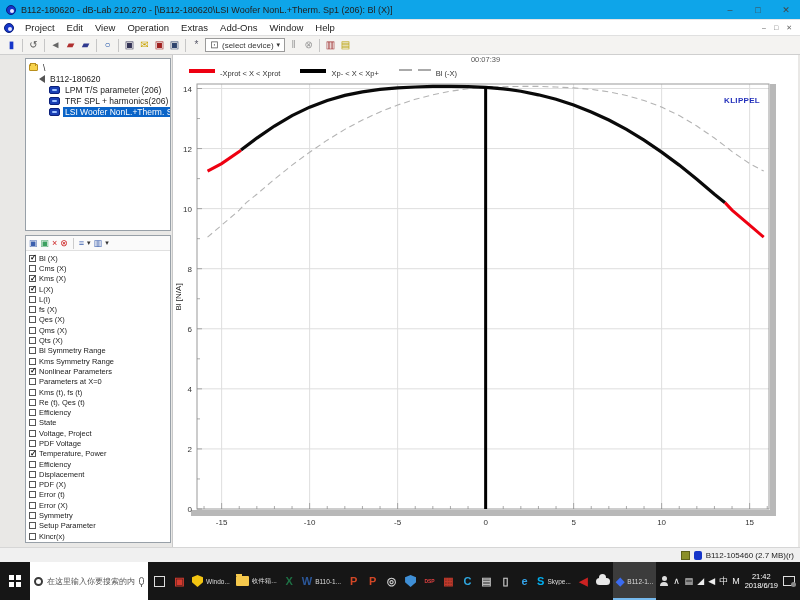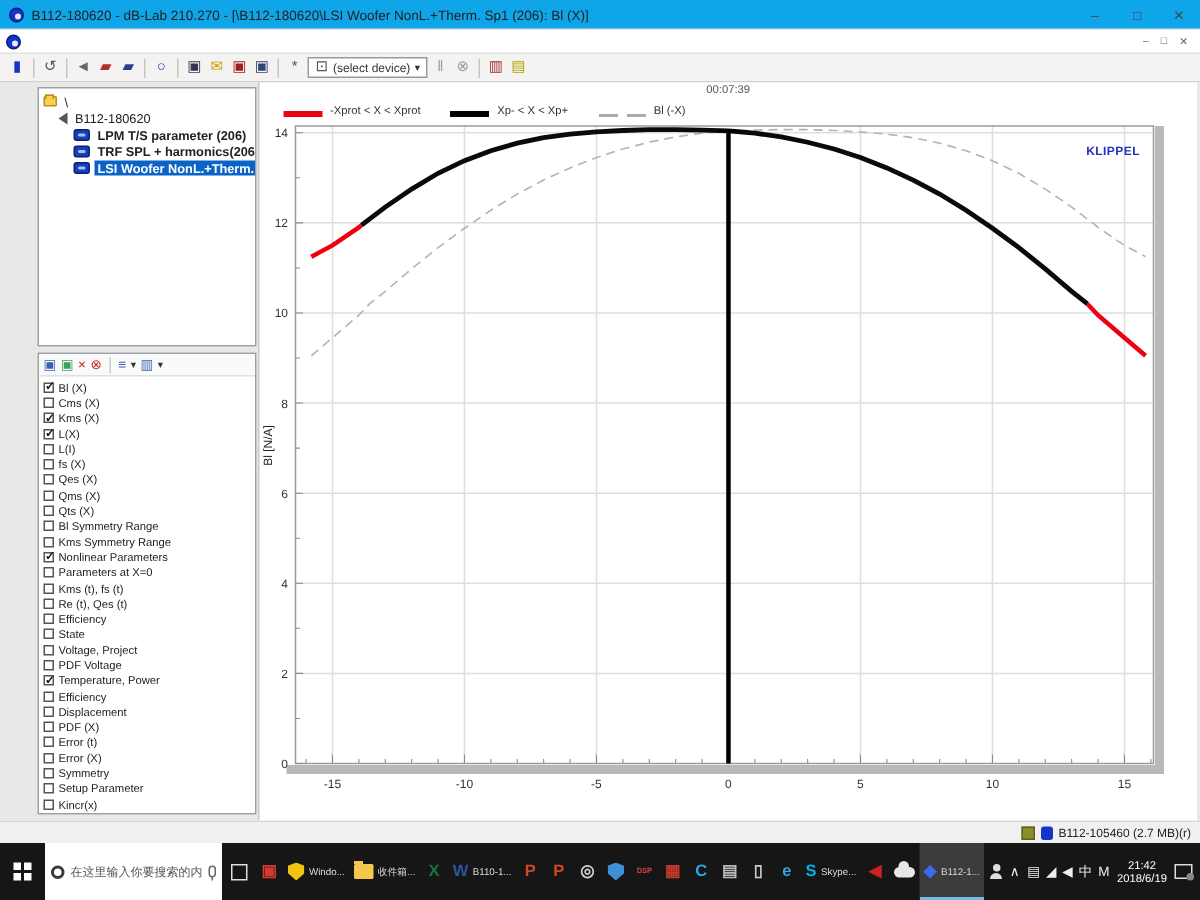--- a/index.html
+++ b/index.html
@@ -35,21 +35,21 @@
                    align-items:center; gap:3px; font-size:8px; color:#333; padding:0 4px; }
   .caret { font-size:7px; color:#333; }
 
   
   .workspace { position:relative; height:492px; background:#e9e8e6; }
 
   .tree-panel { position:absolute; left:25px; top:3px; width:146px; height:173px;
                 background:#fff; border:1px solid #98a0a8; font-size:8.5px; color:#222;
                 padding:3px 0 0 3px; overflow:hidden; }
   .tree-row { display:flex; align-items:center; gap:3px; height:11px; white-space:nowrap; }
-  .tree-indent1 { padding-left:10px; } .tree-indent2 { padding-left:20px;font-weight:bold; }
+  .tree-indent1 { padding-left:10px; } .tree-indent2 { padding-left:20px; }
   .tree-label { padding:0 2px; }
   .tree-label.selected { background:#0a64c8; color:#fff; }
   .folder-icon { width:9px; height:7px; background:#f7d34c; border:1px solid #b98f1d;
                  border-radius:1px; position:relative; flex:0 0 auto; }
   .folder-icon::before { content:""; position:absolute; top:-2px; left:0; width:4px; height:2px;
                          background:#f7d34c; border:1px solid #b98f1d; border-bottom:none; }
   .speaker-icon { width:0; height:0; border-top:4px solid transparent; border-bottom:4px solid transparent;
                   border-right:6px solid #555; flex:0 0 auto; }
   .op-icon { width:11px; height:8px; background:#1a3fb4; border-radius:2px; flex:0 0 auto;
              border:1px solid #0a1f7a; position:relative; }
@@ -69,21 +69,21 @@
   .cb.checked::after { content:"✓"; position:absolute; top:-2.5px; left:0px; font-size:8px;
                        color:#111; font-weight:bold; }
 
   
   .chart-panel { position:absolute; left:172px; top:0; width:626px; height:492px;
                  background:#fff; border-left:1px solid #c9c9c9; }
   .chart-title { text-align:center; font-size:11px; color:#111; padding-top:5px; }
   .chart-subtitle { text-align:center; font-size:7.5px; color:#555; height:11px; }
   .legend-row { display:flex; align-items:center; gap:20px; height:11px;
                 margin:2px 0 0 16px; font-size:7.5px; color:#333; }
-  .legend-item { display:flex; align-items:flex-end; gap:5px; }
+  .legend-item { display:flex; align-items:flex-start; gap:5px; }
   .lg-line { width:26px; height:4px; }
   .lg-dash { width:32px; height:2px;
              background:repeating-linear-gradient(90deg,#aaa 0 13px,transparent 13px 19px); }
   .klippel { position:absolute; right:38px; top:41px; font-size:8px; font-weight:bold;
              color:#2330bb; letter-spacing:0.3px; }
 
   
   .statusbar { height:15px; background:#f0f0f0; border-top:1px solid #d6d6d6; display:flex;
                align-items:center; justify-content:flex-end; gap:4px; padding-right:6px;
                font-size:8px; color:#222; }
@@ -133,20 +133,30 @@
   <span class="titletext">B112-180620 - dB-Lab 210.270 - [\B112-180620\LSI Woofer NonL.+Therm. Sp1 (206): Bl (X)]</span>
   <div class="win-controls">
     <span class="win-btn">–</span>
     <span class="win-btn">□</span>
     <span class="win-btn">✕</span>
   </div>
 </div>
 
 <div class="menubar">
   <span class="appicon"></span>
+  <span id="menu-items" style="display:flex;">
+      <span class="menu-item">Project</span>
+      <span class="menu-item">Edit</span>
+      <span class="menu-item">View</span>
+      <span class="menu-item">Operation</span>
+      <span class="menu-item">Extras</span>
+      <span class="menu-item">Add-Ons</span>
+      <span class="menu-item">Window</span>
+      <span class="menu-item">Help</span>
+    </span>
   <span class="mdi-controls" id="mdi-controls">
       <span>–</span>
       <span>□</span>
       <span>✕</span>
     </span>
 </div>
 
 <div class="toolbar">
   <span id="toolbar-icons" style="display:flex;align-items:center;">
       <span class="ticon" style="color: rgb(21, 53, 201);">▮</span>

